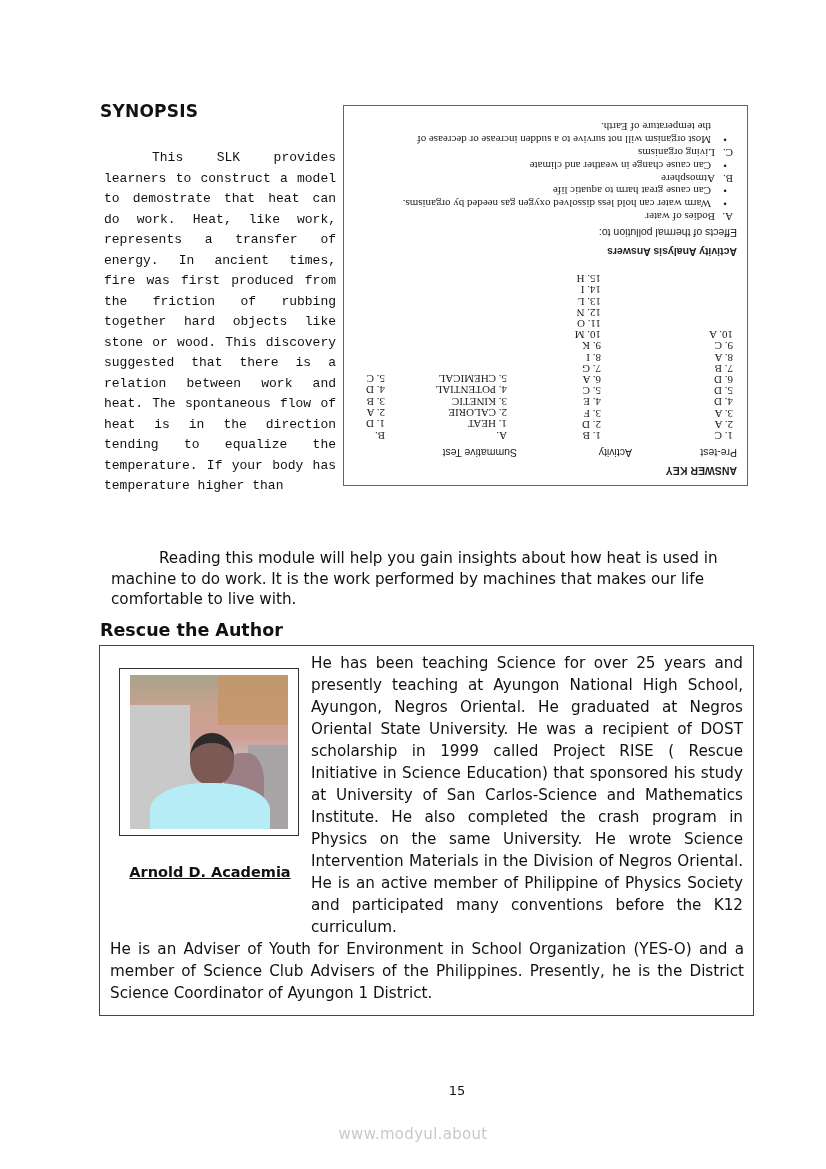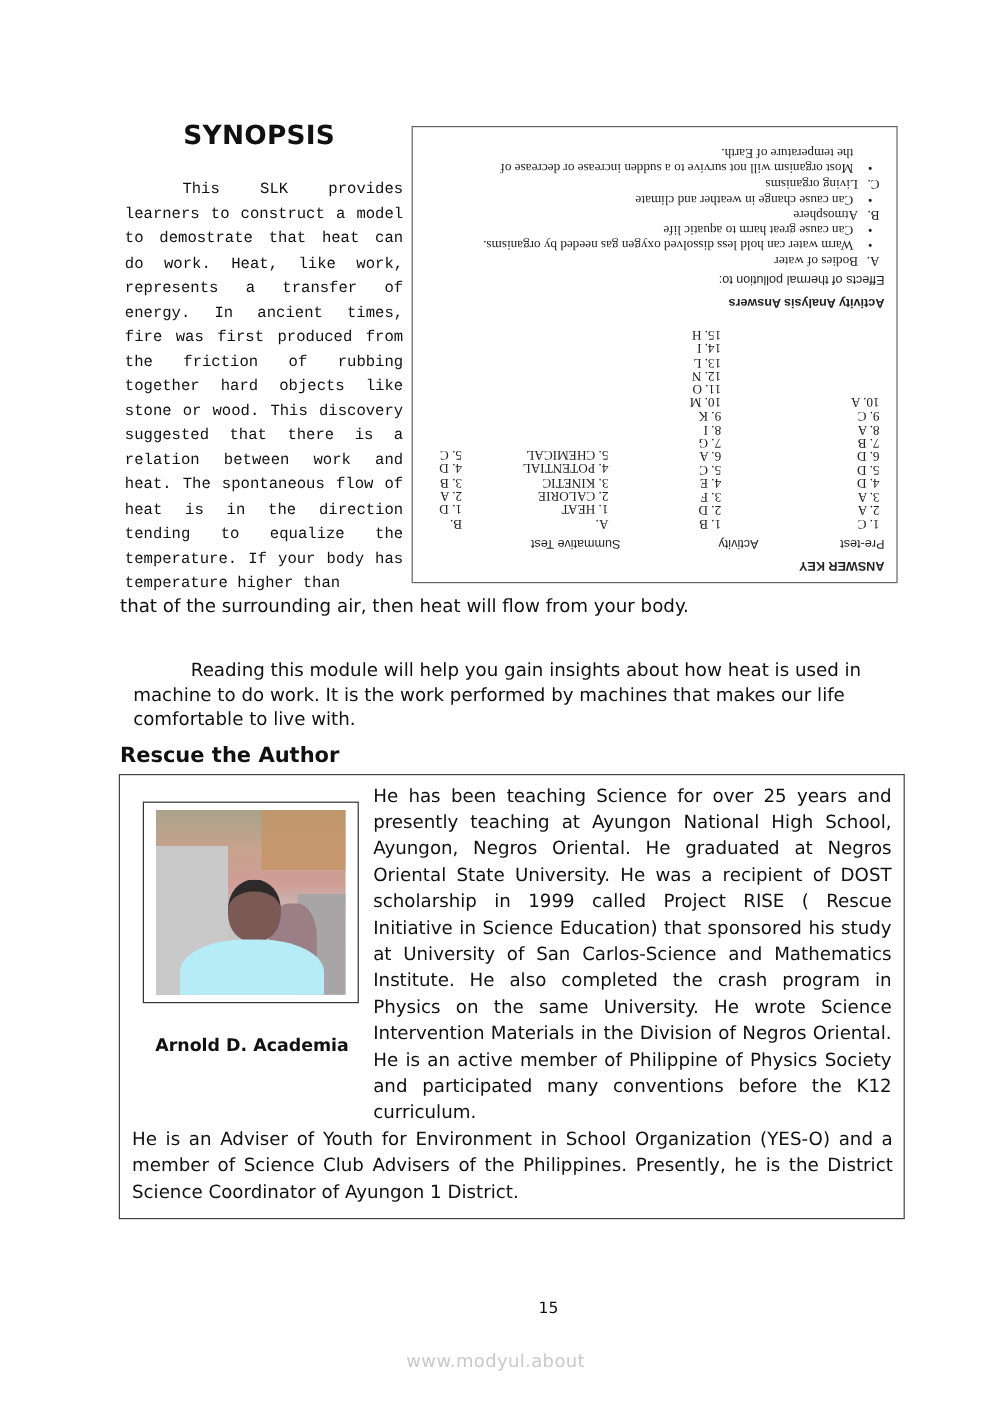--- a/index.html
+++ b/index.html
@@ -1,22 +1,22 @@
 <!DOCTYPE html>
 <html><head>
 <meta charset="utf-8">
 <style>
   html, body { margin: 0; padding: 0; background: #ffffff; }
   body { width: 826px; height: 1169px; position: relative; overflow: hidden;
          font-family: "DejaVu Sans", sans-serif; color: #111; }
   .page { position: absolute; left: 0; top: 0; width: 826px; height: 1169px; }
 
   
-  .syn-title { position: absolute; left: 100px; top: 101px; width: 232px; text-align: center;
-               font-weight: bold; font-size: 22px; letter-spacing: 0.2px; }
+  .syn-title { position: absolute; left: 100px; top: 101px; width: 232px; text-align: left;
+               font-weight: bold; font-size: 17px; letter-spacing: 0.2px; }
   .syn-col { position: absolute; left: 104px; top: 148px; width: 232px;
              font-size: 13px; line-height: 20.5px; text-align: justify; font-family: Liberation Mono, monospace; }
   .syn-col p { margin: 0; text-indent: 48px; }
   .syn-tail { position: absolute; left: 100px; top: 495px; width: 660px; font-size: 15.2px; line-height: 20.5px; }
   .syn-p2 { position: absolute; left: 100px; top: 537px; width: 640px; font-size: 15.2px; line-height: 20.5px;
             text-indent: 48px; margin: 11px; }
 
   
   .ak-box { position: absolute; left: 343px; top: 105px; width: 405px; height: 381px;
             border: 1.5px solid #666; box-sizing: border-box; background: #fff; }
@@ -45,40 +45,39 @@
            background: linear-gradient(180deg, #a9a38a 0%, #c8a28f 22%, #cf9e96 40%, #c9c6c6 60%, #bebebe 100%); }
   .photo .wall-l { position: absolute; left: 0; top: 30px; width: 60px; height: 124px; background: #c9c9c9; }
   .photo .wall-tr { position: absolute; right: 0; top: 0; width: 70px; height: 50px; background: #c69566; opacity: .8; }
   .photo .wall-r { position: absolute; right: 0; top: 70px; width: 40px; height: 84px; background: #a7a5a5; }
   .photo .head { position: absolute; left: 60px; top: 58px; width: 44px; height: 52px; border-radius: 48% 48% 45% 45%;
                  background: #7b5a55; border-top: 10px solid #2e2a2a; box-sizing: border-box; }
   .photo .shadow { position: absolute; left: 94px; top: 78px; width: 40px; height: 70px; background: #9c7e86; border-radius: 40%; }
   .photo .shirt { position: absolute; left: 20px; top: 108px; width: 120px; height: 60px; border-radius: 45% 45% 0 0;
                   background: #b6ecf6; }
   .author-name { position: absolute; left: 120px; top: 864px; width: 180px; text-align: center;
-                 font-weight: bold; font-size: 14.5px; }
+                 font-weight: bold; font-size: 14.5px; text-decoration: underline; }
   .author-bio { position: absolute; left: 311px; top: 652px; width: 432px; font-size: 15.2px; line-height: 22px;
                 text-align: justify; margin: 0; }
   .author-bio2 { position: absolute; left: 110px; top: 938px; width: 634px; font-size: 15.2px; line-height: 22px;
                  margin: 0; text-align: justify; }
 
   .page-num { position: absolute; left: 0; top: 1083px; width: 826px; text-align: center; font-size: 13px; margin-left: 44px; }
   .watermark { position: absolute; left: 0; top: 1125px; width: 826px; text-align: center; font-size: 15px;
                color: #c9c9c9; letter-spacing: 0.3px; }
 </style>
 </head>
 <body>
 
 <div class="page">
 
   <div class="syn-title">SYNOPSIS</div>
   <div class="syn-col">
     <p>This SLK provides learners to construct a model to demostrate that heat can do work. Heat, like work, represents a transfer of energy. In ancient times, fire was first produced from the friction of rubbing together hard objects like stone or wood. This discovery suggested that there is a relation between work and heat. The spontaneous flow of heat is in the direction tending to equalize the temperature. If your body has temperature higher than</p>
   </div>
-  <div class="syn-tail">that of the surrounding air, then heat will flow from your body.</div>
   <p class="syn-p2">Reading this module will help you gain insights about how heat is used in machine to do work. It is the work performed by machines that makes our life comfortable to live with.</p>
 
   <div class="ak-box">
     <div class="ak-inner">
       <div class="ak-title ak-sans">ANSWER KEY</div>
 
       <div class="ak-head ak-sans" style="left:10px">Pre-test</div>
       <div class="ak-head ak-sans" style="left:115px">Activity</div>
       <div class="ak-head ak-sans" style="left:230px">Summative Test</div>
 

